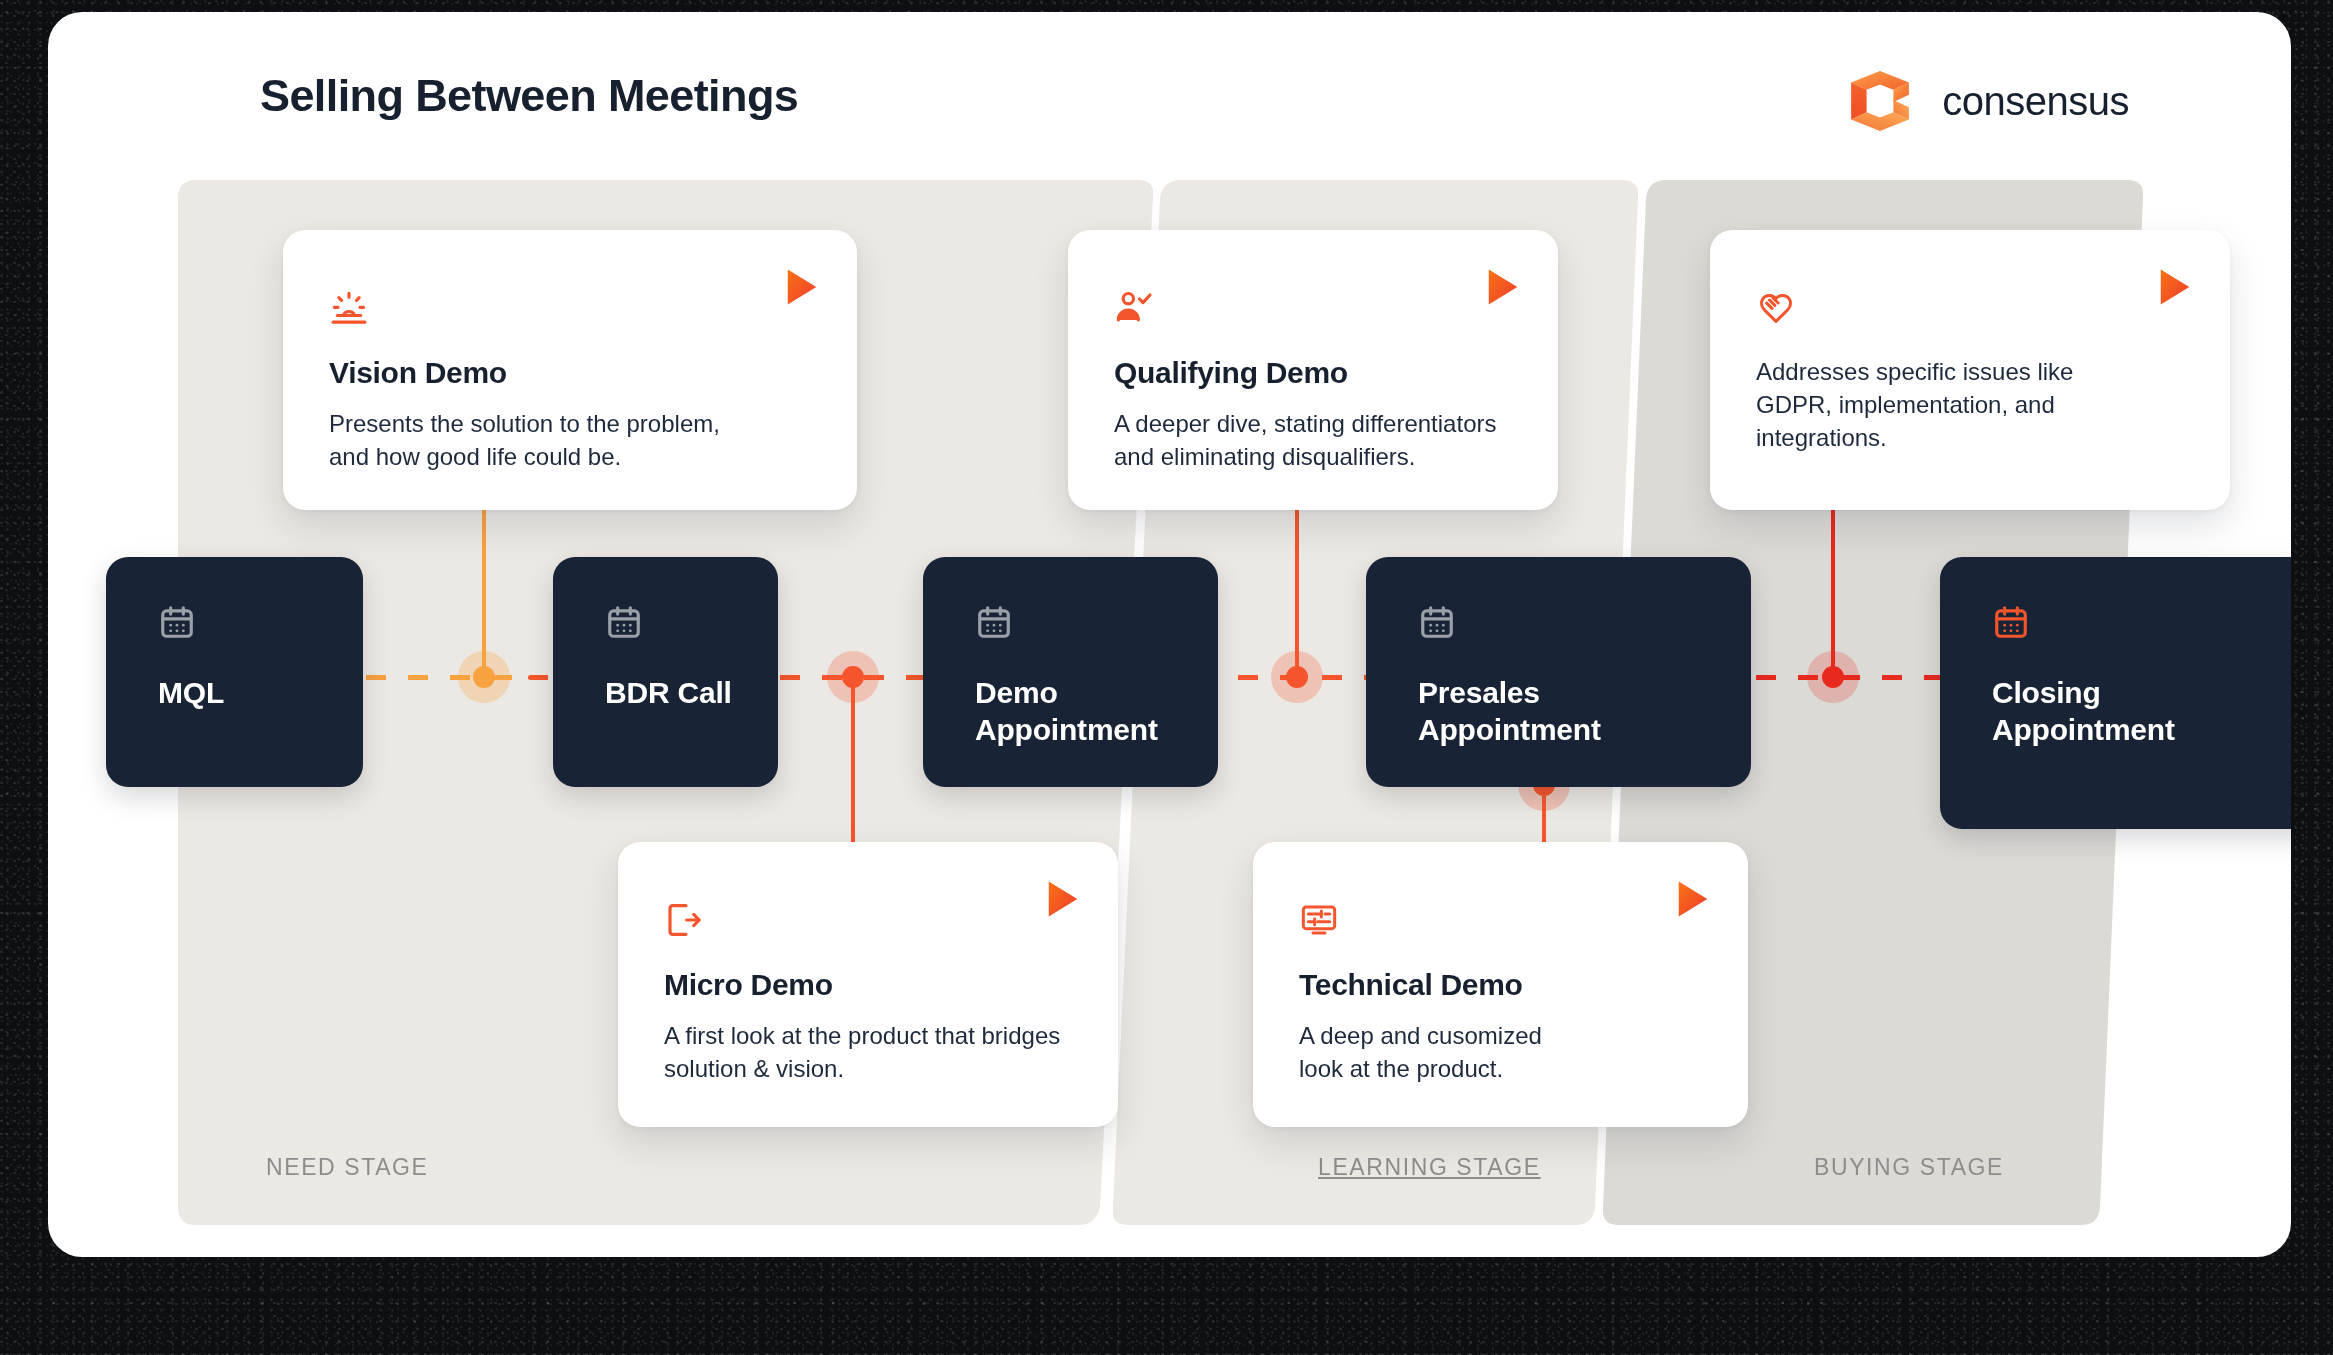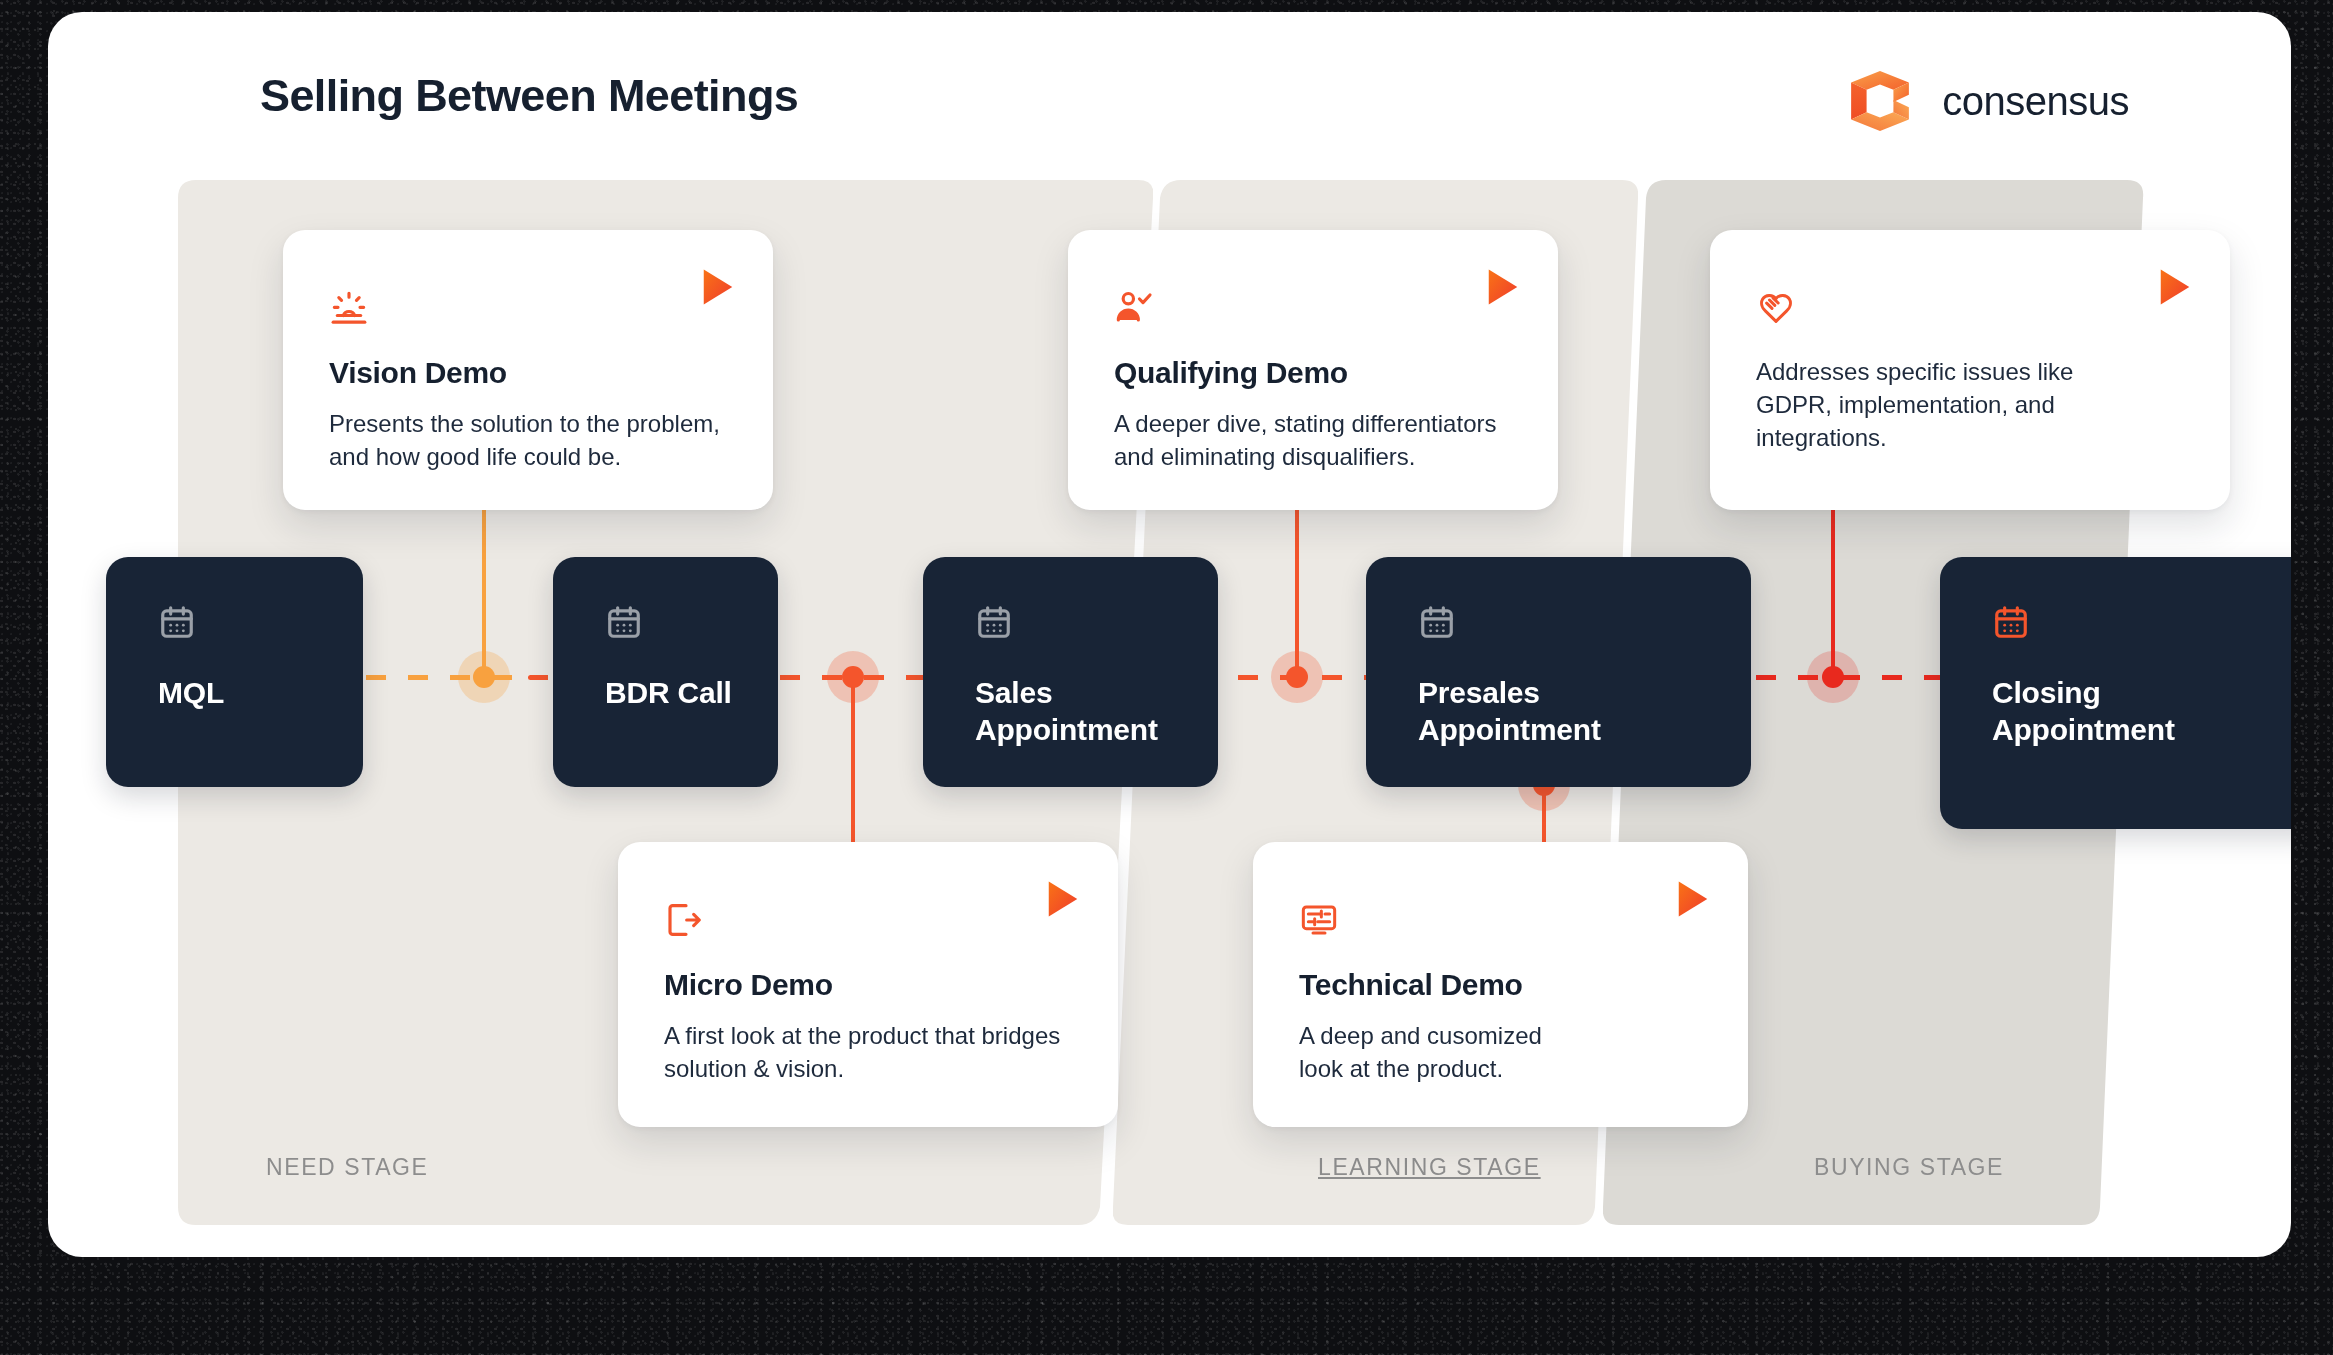--- a/index.html
+++ b/index.html
@@ -279,21 +279,21 @@
       <rect x="3" y="5" width="18" height="16" rx="2.4"></rect>
         <path d="M3 10h18"></path>
         <path d="M8 3v4M16 3v4"></path>
       <circle cx="8" cy="14" r=".9" fill="#9aa0a8" stroke="none"></circle>
         <circle cx="12" cy="14" r=".9" fill="#9aa0a8" stroke="none"></circle>
         <circle cx="16" cy="14" r=".9" fill="#9aa0a8" stroke="none"></circle>
       <circle cx="8" cy="17.6" r=".9" fill="#9aa0a8" stroke="none"></circle>
         <circle cx="12" cy="17.6" r=".9" fill="#9aa0a8" stroke="none"></circle>
         <circle cx="16" cy="17.6" r=".9" fill="#9aa0a8" stroke="none"></circle>
     </svg>
-    <div class="node-label">Sales
+    <div class="node-label">Demo
 Appointment</div>
   </div>
 
   <div class="node" style="left:1318px;top:545px; width:385px; height:230px;">
     <svg class="node-icon" viewBox="0 0 24 24" fill="none" stroke="#9aa0a8" stroke-width="2" stroke-linecap="round">
       <rect x="3" y="5" width="18" height="16" rx="2.4"></rect>
         <path d="M3 10h18"></path>
         <path d="M8 3v4M16 3v4"></path>
       <circle cx="8" cy="14" r=".9" fill="#9aa0a8" stroke="none"></circle>
         <circle cx="12" cy="14" r=".9" fill="#9aa0a8" stroke="none"></circle>
@@ -315,21 +315,21 @@
         <circle cx="12" cy="14" r=".9" fill="#f4552c" stroke="none"></circle>
         <circle cx="16" cy="14" r=".9" fill="#f4552c" stroke="none"></circle>
       <circle cx="8" cy="17.6" r=".9" fill="#f4552c" stroke="none"></circle>
         <circle cx="12" cy="17.6" r=".9" fill="#f4552c" stroke="none"></circle>
         <circle cx="16" cy="17.6" r=".9" fill="#f4552c" stroke="none"></circle>
     </svg>
     <div class="node-label">Closing
 Appointment</div>
   </div>
 
-  <div class="card" style="left:235px; top:218px; width:490px; height:280px;">
+  <div class="card" style="left:235px; top:218px; width:574px; height:280px;">
     <svg class="play-btn" viewBox="0 0 24 26">
       <defs>
           <linearGradient id="pg1" x1="0" y1="0" x2="1" y2="1">
             <stop offset="0" stop-color="#f97316"></stop>
             <stop offset="1" stop-color="#ef3b2d"></stop>
           </linearGradient>
         </defs>
       <path d="M3 2 L21 13 L3 24 Z" fill="url(#pg1)"></path>
     </svg>
     <svg class="card-icon" viewBox="0 0 24 24" fill="none" stroke="#f4552c" stroke-width="1.9" stroke-linecap="round">

